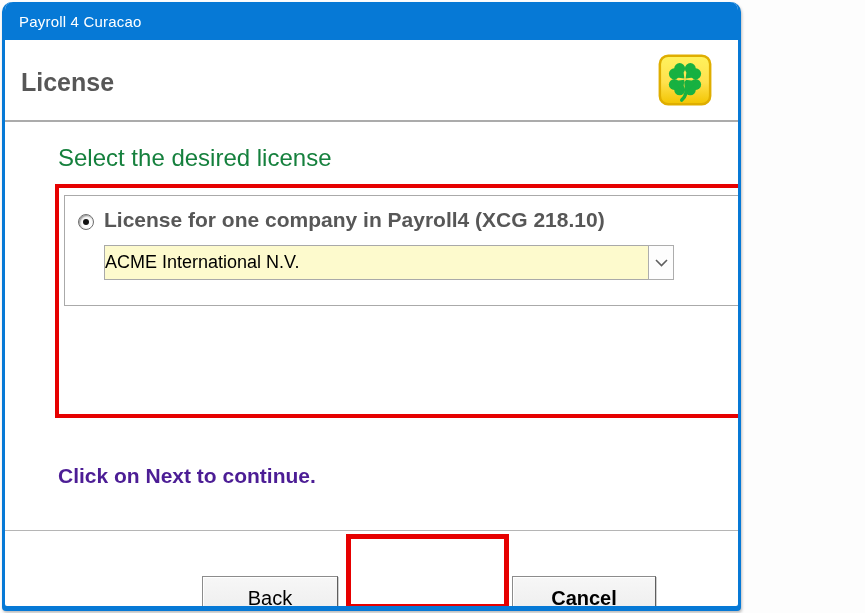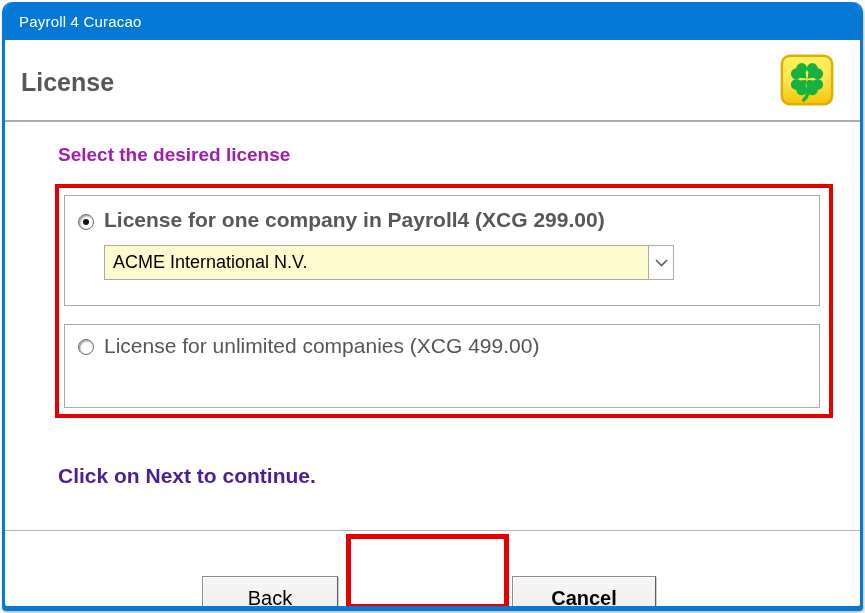--- a/index.html
+++ b/index.html
@@ -1,35 +1,35 @@
 <!DOCTYPE html>
 <html><head>
 <meta charset="utf-8">
 <style>
   * { margin: 0; padding: 0; box-sizing: border-box; }
   html, body { width: 865px; height: 613px; background: #ffffff; font-family: "Liberation Sans", "DejaVu Sans", sans-serif; }
   .stage { position: relative; width: 865px; height: 613px; background: #fdfdfd; }
 
   
-  .window { position: absolute; left: 2px; top: 2px; width: 861px; height: 609px;
+  .window { position: absolute; left: 2px; top: 2px; width: 739px; height: 609px;
             background: #0679d6; border-radius: 10px 10px 4px 4px;
             box-shadow: 1px 2px 3px rgba(0,0,0,0.25); }
   .window-inner { position: absolute; left: 3px; right: 3px; top: 0; bottom: 5px;
             background: #ffffff; border-radius: 8px 8px 2px 2px; overflow: hidden; }
 
   .titlebar { position: absolute; left: 0; top: 0; right: 0; height: 38px; background: #0679d6;
               display: flex; align-items: center; padding-left: 14px; }
   .titlebar-text { color: #ffffff; font-size: 15px; letter-spacing: 0.2px; }
 
   .header { position: absolute; left: 0; top: 38px; right: 0; height: 82px; background: #ffffff;
             border-bottom: 2px solid #ababab; }
   .header-title { position: absolute; left: 16px; top: 28px; font-size: 25px; font-weight: bold; color: #575757; }
   .app-icon { position: absolute; right: 26px; top: 14px; width: 54px; height: 52px; }
 
-  .heading-select { position: absolute; left: 53px; top: 142px; font-size: 19px; font-weight: bold; color: #a21caf; }
+  .heading-select { position: absolute; left: 53px; top: 142px; font-size: 24px; font-weight: normal; color: #15803d; }
 
   .annotation-options { position: absolute; left: 50px; top: 182px; width: 778px; height: 234px;
                         border: 4px solid #e60000; }
 
   .groupbox { position: absolute; background: #ffffff; border: 1px solid #aaaaaa; }
   .groupbox1 { left: 59px; top: 193px; width: 756px; height: 111px; }
   .groupbox2 { left: 59px; top: 322px; width: 756px; height: 84px; }
 
   .radio { position: absolute; width: 16px; height: 16px; border-radius: 50%; background: #fcfcfc;
            border: 1px solid #6e6e6e; box-shadow: inset 1px 1px 2px rgba(0,0,0,0.45), inset -1px -1px 1px #ffffff; }
@@ -37,21 +37,21 @@
            border-radius: 50%; background: #111111; }
   .r1 { left: 13px; top: 18px; }
   .r2 { left: 13px; top: 14px; }
 
   .opt-label { position: absolute; left: 39px; color: #575757; white-space: nowrap; }
   .opt-label-1 { top: 12px; font-size: 21px; font-weight: bold; }
   .opt-label-2 { top: 9px; font-size: 21px; font-weight: normal; color: #565656; }
 
   .combo { position: absolute; left: 39px; top: 49px; width: 570px; height: 35px; display: flex; }
   .combo-field { flex: 1 1 auto; background: #fdfacd; border: 1px solid #a9a9a9; border-right: none;
-                 display: flex; align-items: center; padding-left: 8px; font-size: 18px; color: #000000; }
+                 display: flex; align-items: center; padding-left: 0; font-size: 18px; color: #000000; }
   .combo-arrow { flex: 0 0 26px; background: #fdfdfd; border: 1px solid #adadad;
                  display: flex; align-items: center; justify-content: center; }
 
   .instruction { position: absolute; left: 53px; top: 462px; font-size: 21px; font-weight: bold; color: #4c1d95; }
 
   .btn-separator { position: absolute; left: 0; right: 0; top: 528px; height: 1px; background: #b5b5b5; }
 
   .win-btn { position: absolute; top: 547px; height: 44px; font-family: "Liberation Sans", sans-serif;
              font-size: 20px; color: #000000; background: linear-gradient(#f7f7f7, #ececec);
              border: 1px solid #8c8c8c; border-right-color: #5e5e5e; border-bottom-color: #5e5e5e;
@@ -110,35 +110,31 @@
           <path d="M33,34 C35,44 34,50 28,55" stroke="#17b141" stroke-width="4" fill="none" stroke-linecap="round"></path>
         </svg>
       </div>
 
       <div class="heading-select">Select the desired license</div>
 
       <div class="annotation-options"></div>
 
       <div class="groupbox groupbox1">
         <span class="radio r1 checked"></span>
-        <span class="opt-label opt-label-1">License for one company in Payroll4 (XCG 299.00)</span>
+        <span class="opt-label opt-label-1">License for one company in Payroll4 (XCG 218.10)</span>
         <div class="combo">
           <div class="combo-field">ACME International N.V.</div>
           <div class="combo-arrow">
             <svg width="13" height="8" viewBox="0 0 13 8">
                 <polyline points="1,1 6.5,6.5 12,1" fill="none" stroke="#5f5f5f" stroke-width="1.6"></polyline>
               </svg>
           </div>
         </div>
       </div>
 
-      <div class="groupbox groupbox2">
-        <span class="radio r2"></span>
-        <span class="opt-label opt-label-2">License for unlimited companies (XCG 499.00)</span>
-      </div>
 
       <div class="instruction">Click on Next to continue.</div>
 
       <div class="btn-separator"></div>
 
       <button class="win-btn btn-back">Back</button>
       <button class="win-btn btn-cancel">Cancel</button>
       <div class="annotation-next"></div>
 
     </div>

